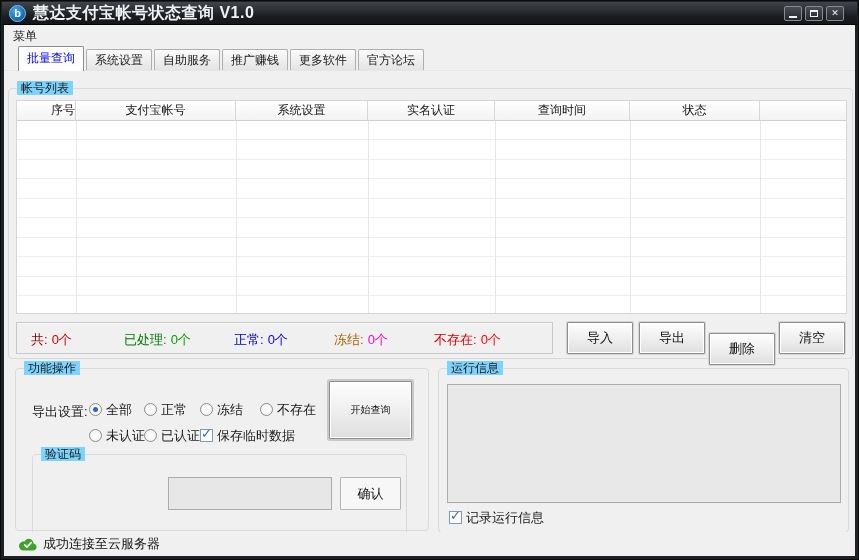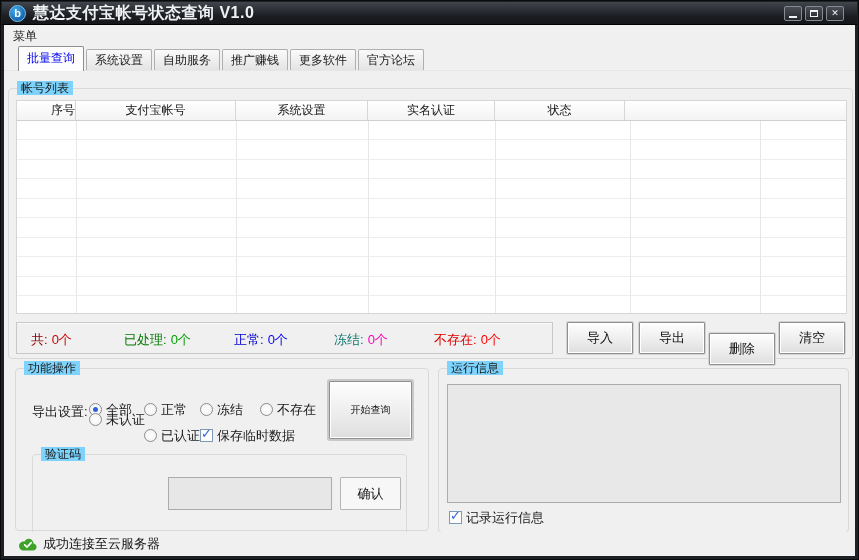--- a/index.html
+++ b/index.html
@@ -179,20 +179,21 @@
 
     <div class="groupbox" style="left:4px; top:63px; width:845px; height:271px;">
       <span class="gb-label">帐号列表</span>
 
       <div class="acct-table">
         <div class="thead">
           <div class="th first" style="width:59px;">序号</div>
           <div class="th" style="width:160px;text-align:center;">支付宝帐号</div>
           <div class="th" style="width:132px;">系统设置</div>
           <div class="th" style="width:127px;">实名认证</div>
+          <div class="th" style="width:135px;">查询时间</div>
           <div class="th" style="width:130px;">状态</div>
           <div class="th last" style="flex:1;"></div>
         </div>
         <div class="tbody">
           <div class="vline" style="left:59px;"></div>
           <div class="vline" style="left:219px;"></div>
           <div class="vline" style="left:351px;"></div>
           <div class="vline" style="left:478px;"></div>
           <div class="vline" style="left:613px;"></div>
           <div class="vline" style="left:743px;"></div>
@@ -203,21 +204,21 @@
         <span class="stat" style="left:14px;">
           <span style="color: rgb(139, 0, 0);">共:</span><span class="stat-val" style="color: rgb(204, 0, 0);">0个</span>
         </span>
         <span class="stat" style="left:107px;">
           <span style="color: rgb(0, 120, 0);">已处理:</span><span class="stat-val" style="color: rgb(0, 160, 0);">0个</span>
         </span>
         <span class="stat" style="left:217px;">
           <span style="color: rgb(0, 0, 208);">正常:</span><span class="stat-val" style="color: rgb(0, 0, 255);">0个</span>
         </span>
         <span class="stat" style="left:317px;">
-          <span style="color: #0f766e;">冻结:</span><span class="stat-val" style="color: rgb(255, 0, 187);">0个</span>
+          <span style="color: #a16207;">冻结:</span><span class="stat-val" style="color: rgb(255, 0, 187);">0个</span>
         </span>
         <span class="stat" style="left:417px;">
           <span style="color: rgb(222, 0, 0);">不存在:</span><span class="stat-val" style="color: rgb(255, 0, 0);">0个</span>
         </span>
       </div>
 
       <button class="btn" style="left:558px; top:233px; width:66px; height:32px;">导入</button>
       <button class="btn" style="left:630px; top:233px; width:66px; height:32px;">导出</button>
       <button class="btn" style="left:700px; top:244px; width:66px; height:32px;">删除</button>
       <button class="btn" style="left:770px; top:233px; width:66px; height:32px;">清空</button>
@@ -240,21 +241,21 @@
       </div>
       <div class="ctl-row-item" style="left:184px; top:33px;">
         <span class="radio"></span>
         <span class="ctl-label">冻结</span>
       </div>
       <div class="ctl-row-item" style="left:244px; top:33px;">
         <span class="radio"></span>
         <span class="ctl-label">不存在</span>
       </div>
 
-      <div class="ctl-row-item" style="left:73px; top:43px;">
+      <div class="ctl-row-item" style="left:73px; top:59px;">
         <span class="radio"></span>
         <span class="ctl-label">未认证</span>
       </div>
       <div class="ctl-row-item" style="left:128px; top:59px;">
         <span class="radio"></span>
         <span class="ctl-label">已认证</span>
       </div>
       <div class="ctl-row-item on" style="left:184px; top:59px;">
         <span class="checkbox">
             <span class="check">✓</span>

